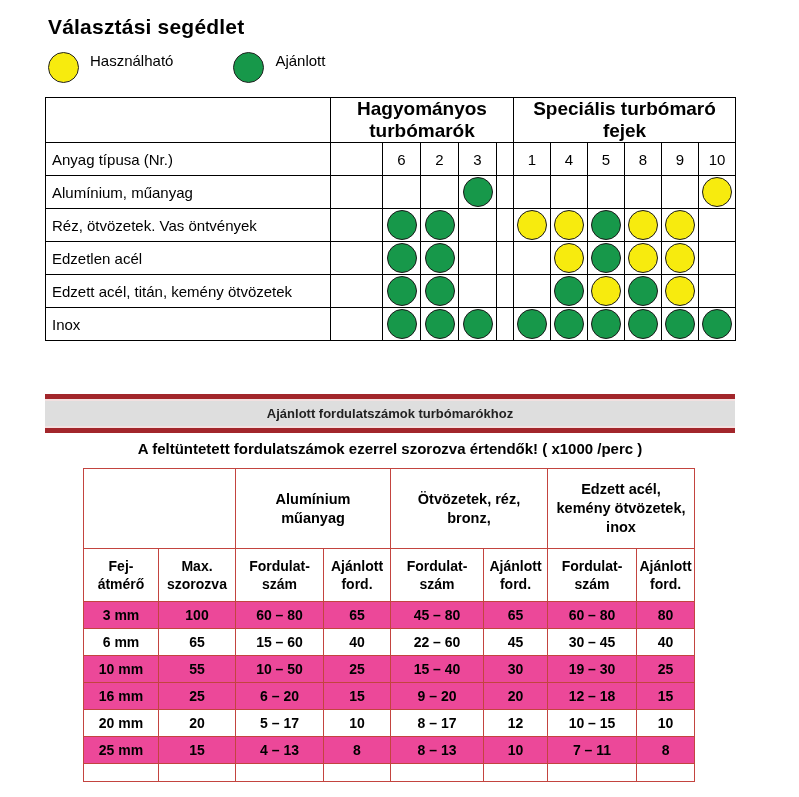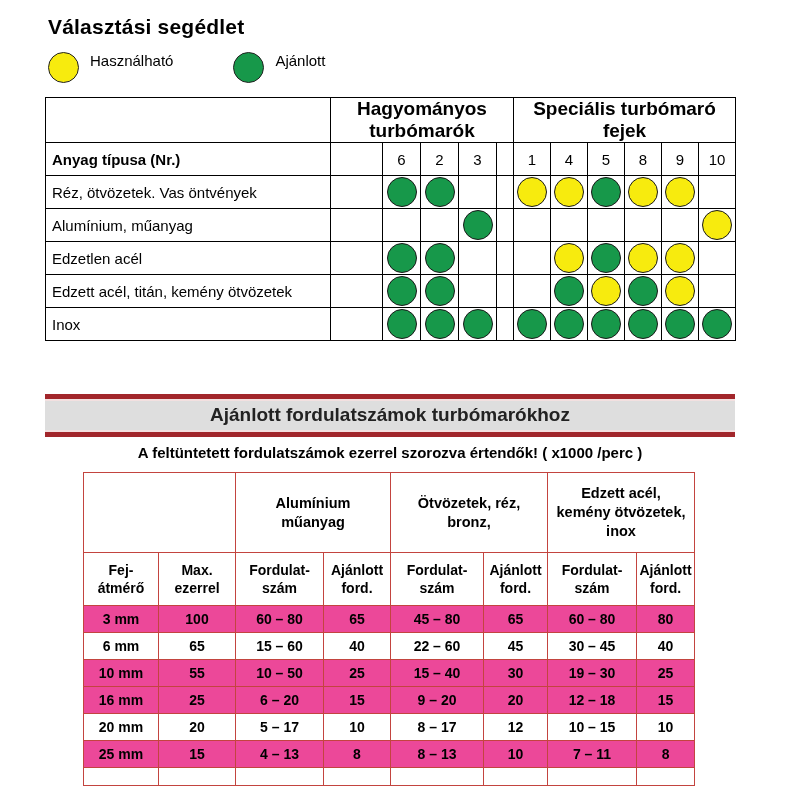--- a/index.html
+++ b/index.html
@@ -15,31 +15,31 @@
   .circle { width:31px; height:31px; border-radius:50%; border:1px solid #222; flex:0 0 auto; }
   .circle-H { background:#f7eb0e; }
   .circle-A { background:#17984a; }
   .legend-label { font-size:15px; margin-left:11px; }
 
   table { border-collapse:collapse; table-layout:fixed; }
 
   .sel-table { width:690px; margin:14px 0 0 45px; }
   .sel-table td { border:1px solid #000; height:33px; text-align:center; vertical-align:middle; font-size:15px; padding:0; overflow:hidden; }
   .sel-table td.rowlabel { text-align:left; padding-left:6px; }
-  .sel-table td.boldcell { font-weight:bold;margin-top:31px; }
+  .sel-table td.boldcell { font-weight:normal;margin-top:31px; }
   .sel-table td.group-h { font-weight:bold; font-size:19px; }
   .dot { width:30px; height:30px; border-radius:50%; margin:0 auto; display:none; border:1px solid #1a1a1a; }
   td.dot-A .dot { display:block; background:#17984a; }
   td.dot-H .dot { display:block; background:#f7eb0e; }
 
   .banner { width:690px; margin:53px 0 0 45px; background:#dedede;
     border-top:5px solid #a2262b; border-bottom:5px solid #a2262b;
     box-shadow: inset 0 2px 0 #f3e0e0, inset 0 -2px 0 #f3e0e0;
     text-align:center; padding:5px 0 6px; }
-  .banner-text { font-weight:bold; font-size:19px; color:#222; }
+  .banner-text { font-weight:bold; font-size:13px; color:#222; }
 
   .note { width:690px; margin:7px 0 0 45px; text-align:center; font-weight:bold; font-size:15px; }
 
   .speed-table { width:611px; margin:11px 0 0 83px; }
   .speed-table td { border:1px solid #c3443f; text-align:center; vertical-align:middle;
     font-weight:bold; font-size:14px; padding:0; line-height:1.3; white-space:pre-line; background:#fff; }
   .speed-table .gh-row td { height:80px; font-size:14.5px; }
   .speed-table .ch-row td { height:53px; }
   .speed-table .data-row td { height:27px; white-space:normal; }
   .speed-table .data-row.alt td { background:#ec4899; }
@@ -93,20 +93,39 @@
       <td></td>
       <td>1</td>
       <td>4</td>
       <td>5</td>
       <td>8</td>
       <td>9</td>
       <td>10</td>
     </tr>
 
     <tr>
+      <td class="rowlabel">Alumínium, műanyag</td>
+      <td></td>
+      <td></td>
+      <td></td>
+      <td class="dot-A">
+            <span class="dot"></span>
+          </td>
+      <td></td>
+      <td></td>
+      <td></td>
+      <td></td>
+      <td></td>
+      <td></td>
+      <td class="dot-H">
+            <span class="dot"></span>
+          </td>
+    </tr>
+
+    <tr>
       <td class="rowlabel">Réz, ötvözetek. Vas öntvények</td>
       <td></td>
       <td class="dot-A">
             <span class="dot"></span>
           </td>
       <td class="dot-A">
             <span class="dot"></span>
           </td>
       <td></td>
       <td></td>
@@ -119,39 +138,20 @@
       <td class="dot-A">
             <span class="dot"></span>
           </td>
       <td class="dot-H">
             <span class="dot"></span>
           </td>
       <td class="dot-H">
             <span class="dot"></span>
           </td>
       <td></td>
-    </tr>
-
-    <tr>
-      <td class="rowlabel">Alumínium, műanyag</td>
-      <td></td>
-      <td></td>
-      <td></td>
-      <td class="dot-A">
-            <span class="dot"></span>
-          </td>
-      <td></td>
-      <td></td>
-      <td></td>
-      <td></td>
-      <td></td>
-      <td></td>
-      <td class="dot-H">
-            <span class="dot"></span>
-          </td>
     </tr>
 
     <tr>
       <td class="rowlabel">Edzetlen acél</td>
       <td></td>
       <td class="dot-A">
             <span class="dot"></span>
           </td>
       <td class="dot-A">
             <span class="dot"></span>
@@ -261,21 +261,21 @@
       <td colspan="2">Ötvözetek, réz,
 bronz,</td>
       <td colspan="2">Edzett acél,
 kemény ötvözetek,
 inox</td>
     </tr>
     <tr class="ch-row">
       <td>Fej-
 átmérő</td>
       <td>Max.
-ezerrel</td>
+szorozva</td>
       <td>Fordulat-
 szám</td>
       <td>Ajánlott
 ford.</td>
       <td>Fordulat-
 szám</td>
       <td>Ajánlott
 ford.</td>
       <td>Fordulat-
 szám</td>

